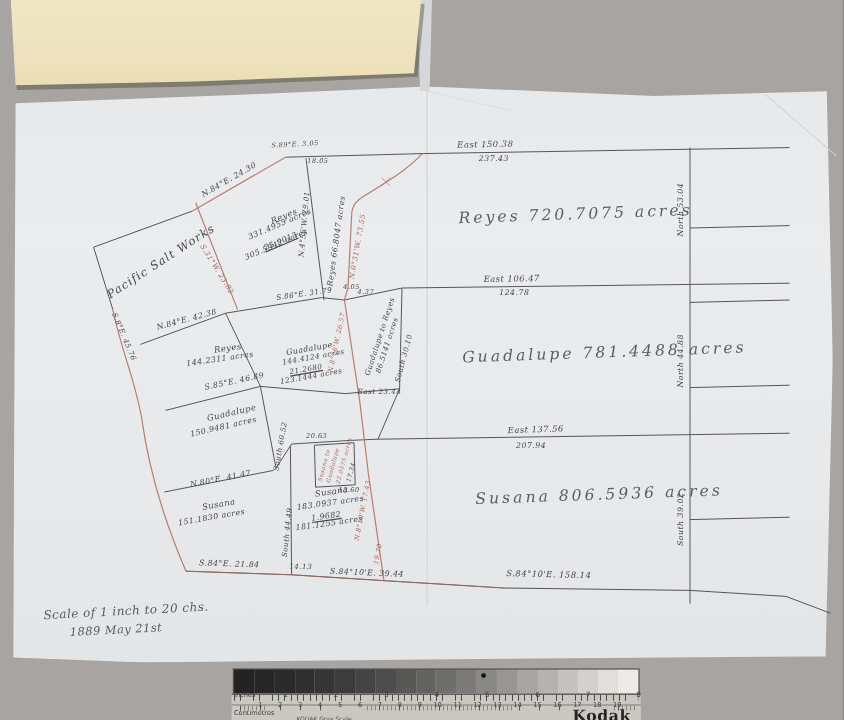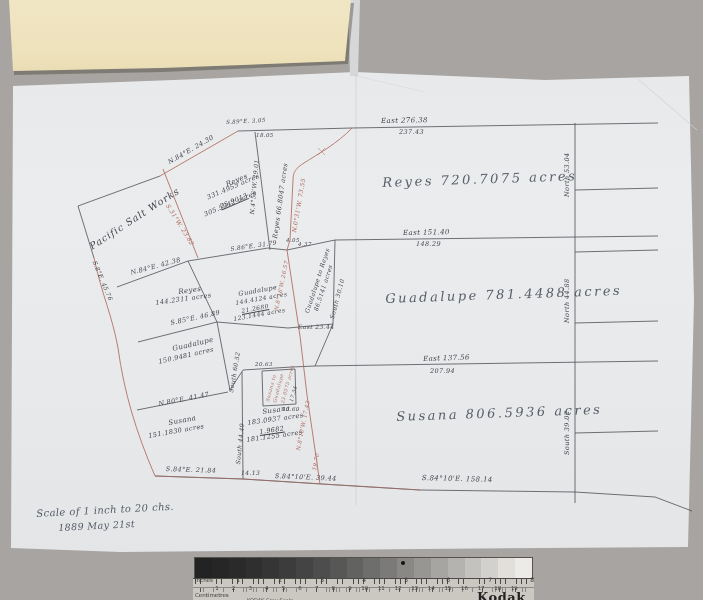--- a/index.html
+++ b/index.html
@@ -95,24 +95,24 @@
       <path d="M155,476 L243,479 L322,484 L420,490" stroke-width=".7"></path>
       <path d="M318,148 l7,7 M325,148 l-7,7" stroke-width=".6"></path>
     </g>
   </svg>
 
   <i class="lb lg" style="left:382px;top:176px;transform:rotate(-2deg)">Reyes  720.7075  acres</i>
   <i class="lb lg" style="left:385px;top:292px;transform:rotate(-2deg)">Guadalupe  781.4488  acres</i>
   <i class="lb lg" style="left:396px;top:410px;transform:rotate(-2deg)">Susana  806.5936 acres</i>
   <i class="lb" style="left:88px;top:243px;font-size:9.5px;letter-spacing:1px;transform:rotate(-33deg)">Pacific Salt Works</i>
 
-  <i class="lb" style="left:381px;top:118px;font-size:7px;transform:rotate(-1deg)">East  276.38</i>
+  <i class="lb" style="left:381px;top:118px;font-size:7px;transform:rotate(-1deg)">East  150.38</i>
   <i class="lb" style="left:399px;top:129px;font-size:6.5px">237.43</i>
-  <i class="lb" style="left:403px;top:230px;font-size:7px;transform:rotate(-1deg)">East  151.40</i>
-  <i class="lb" style="left:416px;top:241px;font-size:6.5px">148.29</i>
+  <i class="lb" style="left:403px;top:230px;font-size:7px;transform:rotate(-1deg)">East  106.47</i>
+  <i class="lb" style="left:416px;top:241px;font-size:6.5px">124.78</i>
   <i class="lb" style="left:423px;top:356px;font-size:7px;transform:rotate(-2deg)">East  137.56</i>
   <i class="lb" style="left:430px;top:368px;font-size:6.5px">207.94</i>
   <i class="lb" style="left:422px;top:475px;font-size:7px;transform:rotate(1.5deg)">S.84°10'E.  158.14</i>
   <i class="lb" style="left:564px;top:197px;font-size:6.5px;transform:rotate(-90deg)">North  53.04</i>
   <i class="lb" style="left:564px;top:323px;font-size:6.5px;transform:rotate(-90deg)">North  44.88</i>
   <i class="lb" style="left:564px;top:455px;font-size:6.5px;transform:rotate(-90deg)">South  39.02</i>
 
   <i class="lb" style="left:225px;top:182px;font-size:7px;transform:rotate(-23deg)">Reyes</i>
   <i class="lb" style="left:206px;top:195px;font-size:6.5px;transform:rotate(-23deg)">331.4955 acres</i>
   <i class="lb ul" style="left:219px;top:204px;font-size:6.5px;transform:rotate(-23deg)">25.9013</i>

